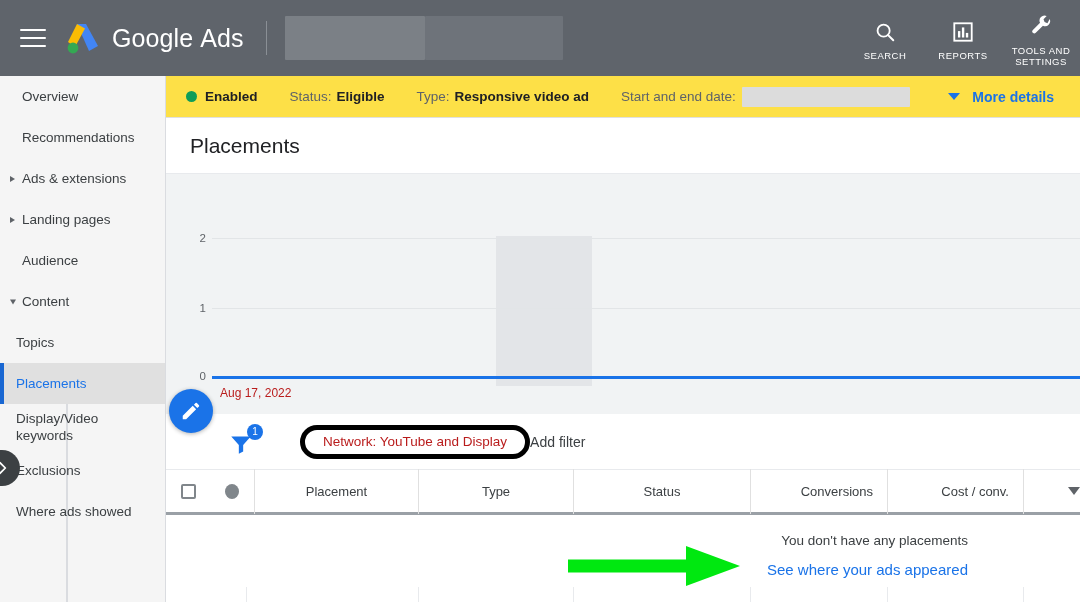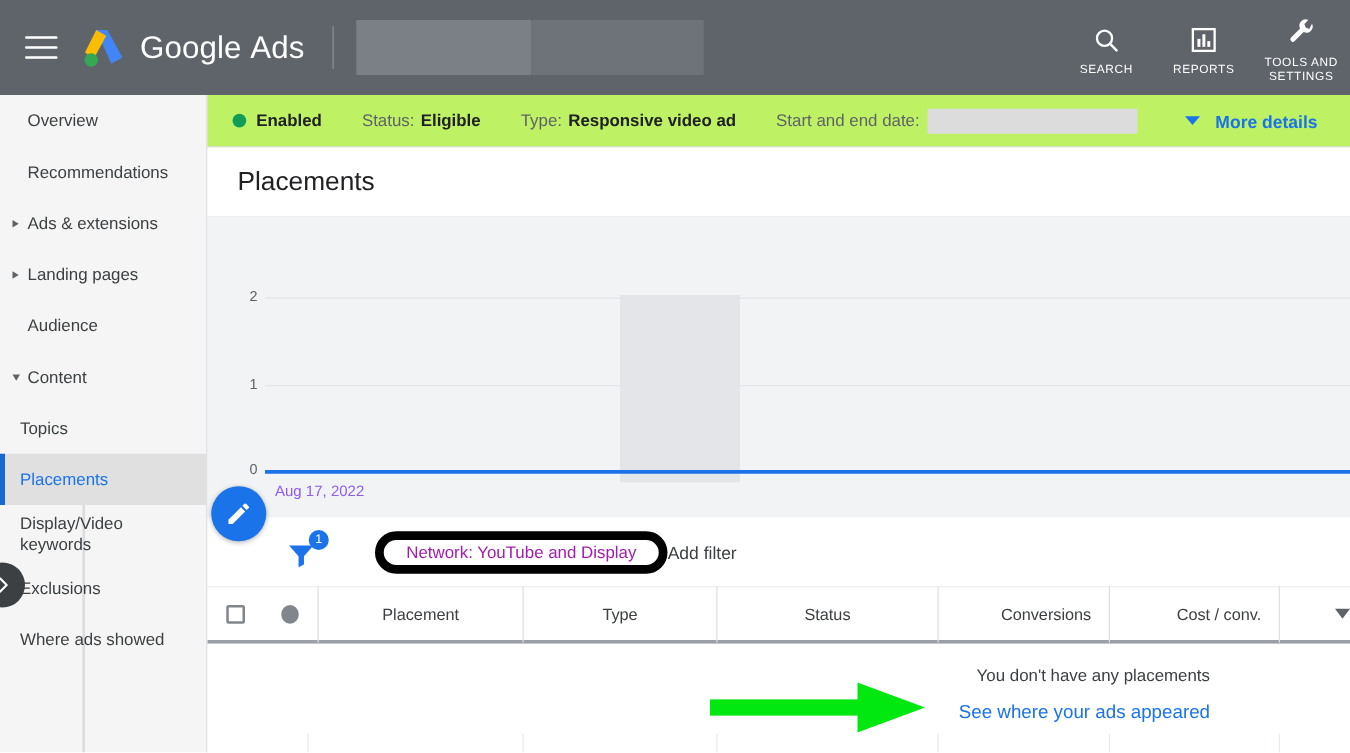--- a/index.html
+++ b/index.html
@@ -76,21 +76,21 @@
   .edge-handle {
     position: absolute; left: -16px; top: 450px; width: 36px; height: 36px;
     border-radius: 50%; background: #3c4043;
     display: flex; align-items: center; justify-content: center;
     cursor: pointer; z-index: 30;
   }
 
   
   .statusbar {
     position: absolute; left: 166px; top: 76px; width: 914px; height: 42px;
-    background: #bef264; border-bottom: 1px solid #e0e0e0;
+    background: #fde047; border-bottom: 1px solid #e0e0e0;
     display: flex; align-items: center; padding-left: 20px; font-size: 13.5px;
   }
   .dot-green { width: 11px; height: 11px; border-radius: 50%; background: #0f9d58; margin-right: 8px; }
   .st-strong { color: #202124; font-weight: bold; }
   .st-muted { color: #5f6368; }
   .st-seg { display: flex; align-items: center; margin-right: 32px; }
   .redact-date { width: 168px; height: 20px; background: #dcdcdc; margin-left: 6px; border-radius: 1px; }
   .more-details {
     position: absolute; right: 26px; display: flex; align-items: center;
     color: #1a73e8; font-size: 14px; font-weight: bold; cursor: pointer;
@@ -114,21 +114,21 @@
     position: absolute; left: 166px; top: 174px; width: 914px; height: 240px;
     background: #f1f3f4;
   }
   .chart-hover-band {
     position: absolute; left: 330px; top: 62px; width: 96px; height: 150px;
     background: rgba(190,195,200,0.28);
   }
   .gridline { position: absolute; left: 46px; right: 0; height: 1px; background: #e2e5e7; }
   .ylabel { position: absolute; font-size: 11.5px; color: #5f6368; text-align: right; width: 22px; }
   .zero-line { position: absolute; left: 46px; right: 0; height: 3px; background: #1a73e8; }
-  .xlabel { position: absolute; left: 54px; font-size: 12px; color: #8b5cf6; }
+  .xlabel { position: absolute; left: 54px; font-size: 12px; color: #b91c1c; }
 
   
   .fab {
     position: absolute; left: 169px; top: 389px; width: 44px; height: 44px;
     border-radius: 50%; background: #1a73e8; z-index: 20;
     display: flex; align-items: center; justify-content: center;
     box-shadow: 0 1px 4px rgba(0,0,0,.3); cursor: pointer;
   }
 
   
@@ -138,22 +138,22 @@
     display: flex; align-items: center; padding-left: 62px;
   }
   .filter-icon-wrap { position: relative; width: 34px; height: 30px; cursor: pointer; }
   .badge {
     position: absolute; right: -1px; top: -3px; width: 16px; height: 16px;
     border-radius: 50%; background: #1a73e8; color: #fff; font-size: 10px;
     display: flex; align-items: center; justify-content: center;
   }
   .chip {
     margin-left: 38px; height: 34px; padding: 0 18px;
-    border: 7px solid #000000; border-radius: 17px;
-    display: flex; align-items: center; font-size: 13.5px; color: #a21caf;
+    border: 5px solid #000000; border-radius: 17px;
+    display: flex; align-items: center; font-size: 13.5px; color: #b91c1c;
     cursor: pointer; background: #fff;
   }
   .add-filter { font-size: 14px; color: #3c4043; cursor: pointer; }
 
   
   .table-head {
     position: absolute; left: 166px; top: 470px; width: 914px; height: 45px;
     background: #ffffff; display: flex; align-items: center;
     border-bottom: 3px solid #9aa0a6;
   }

